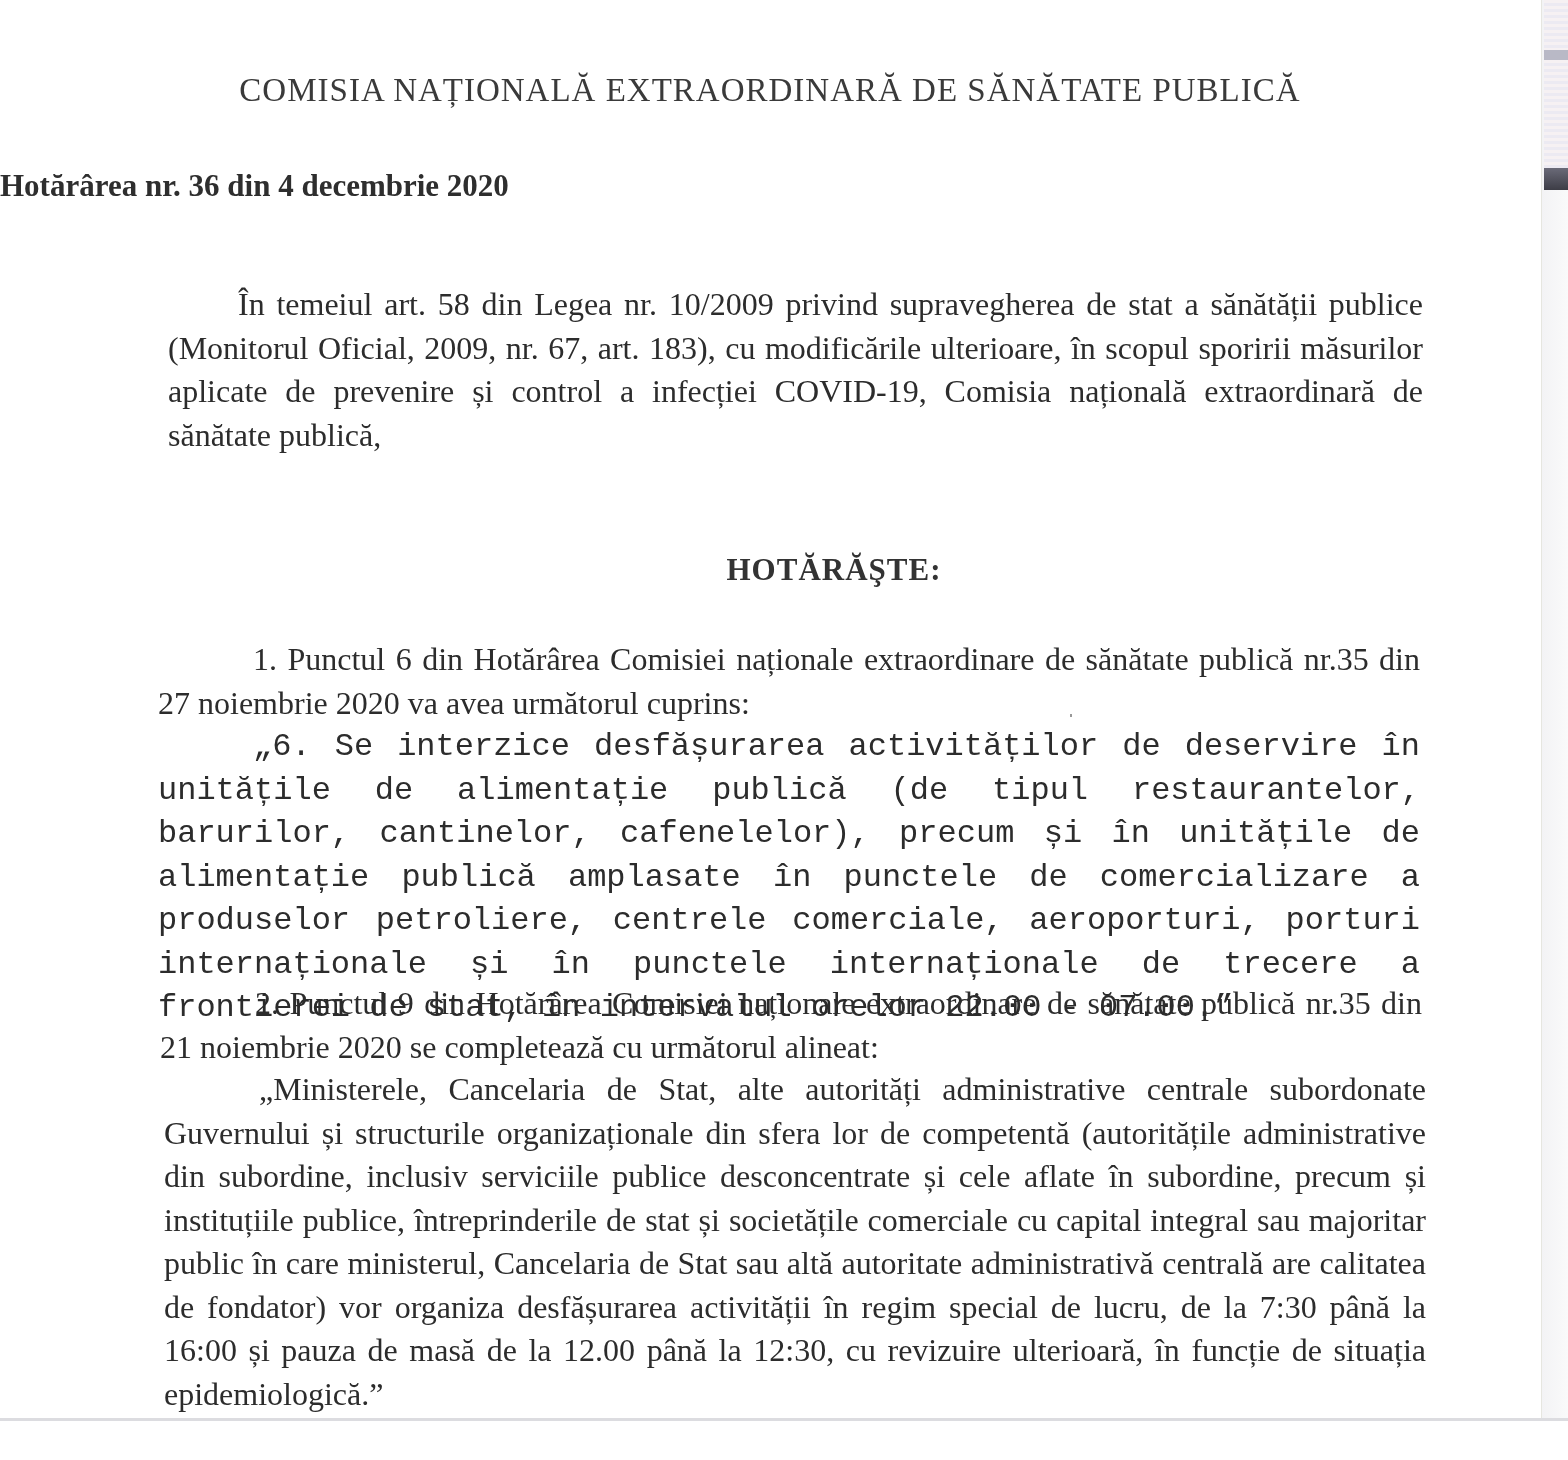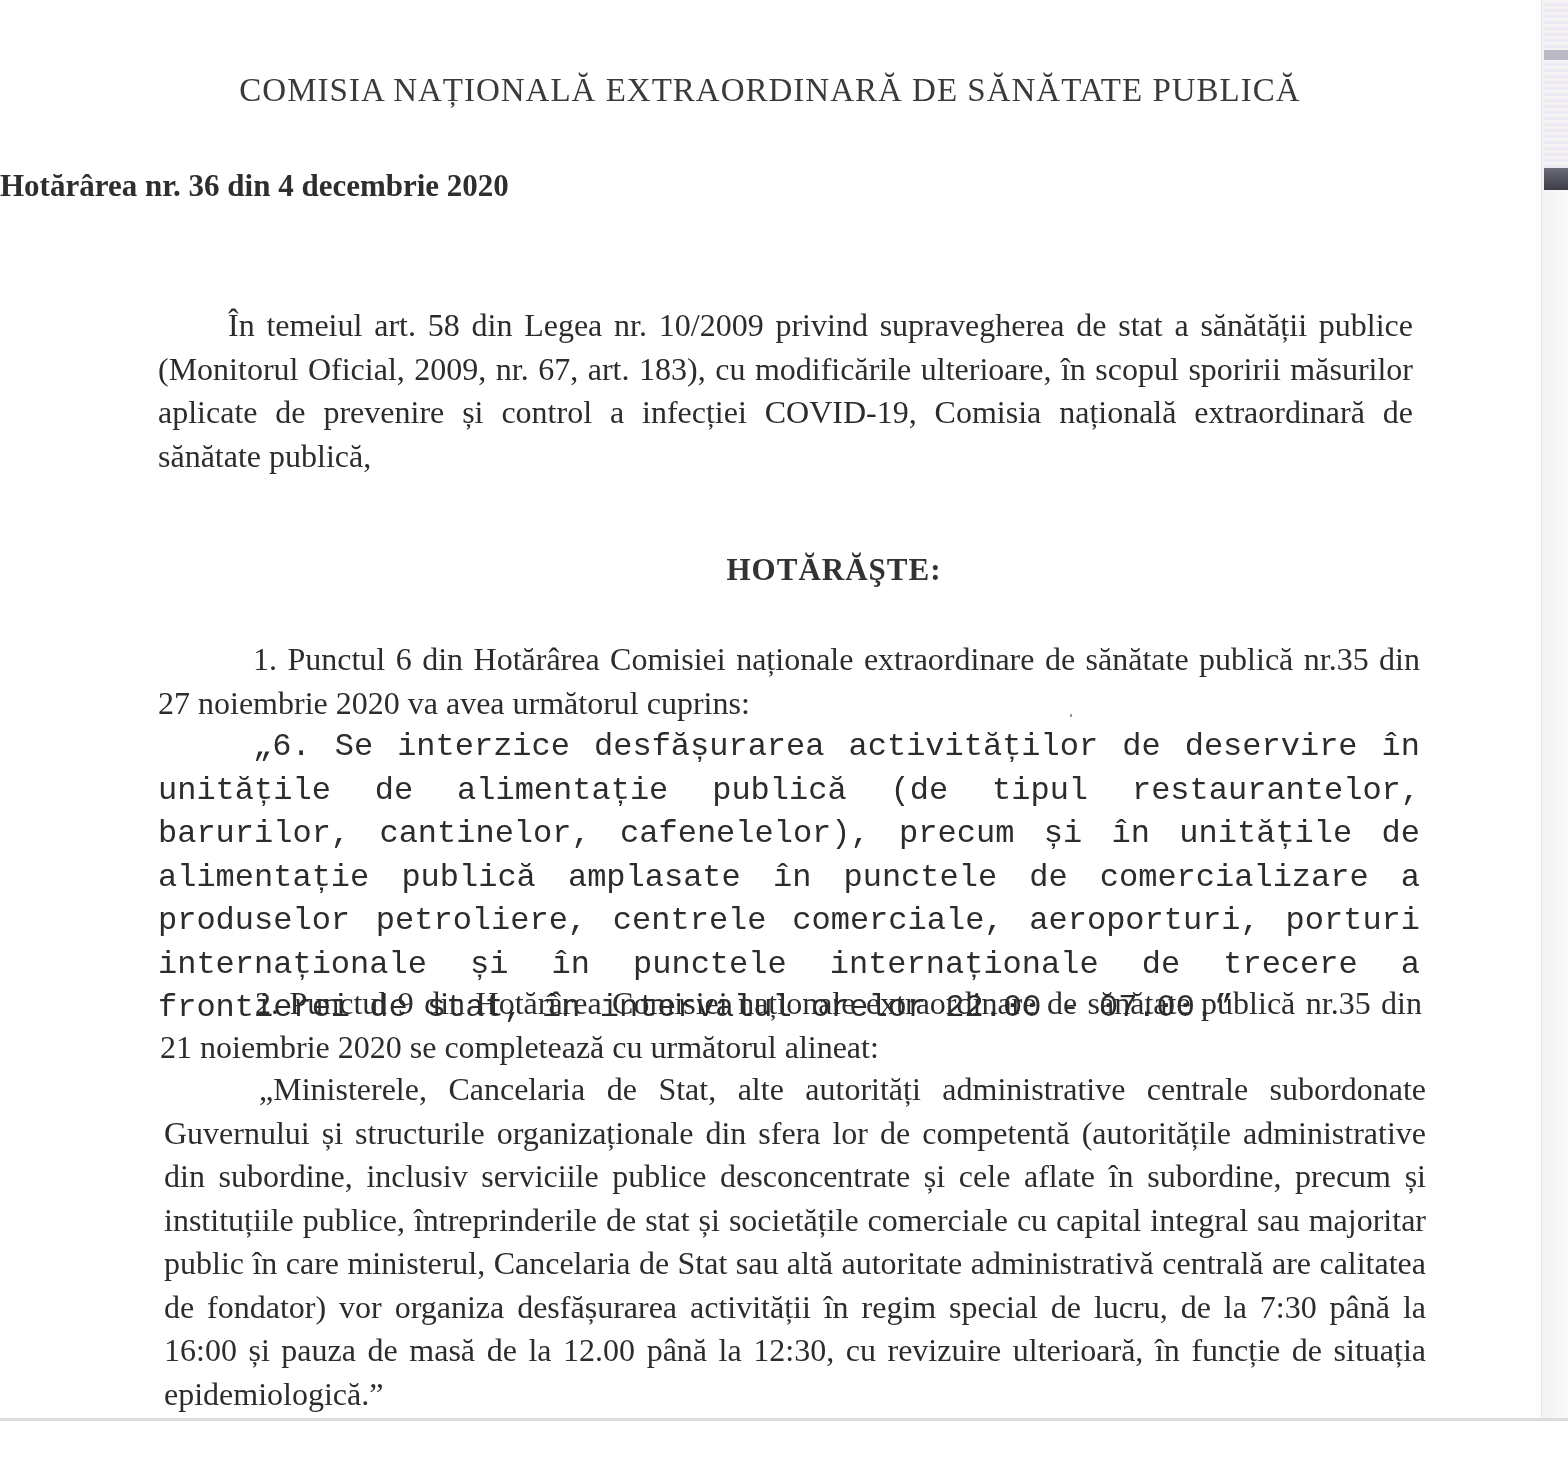--- a/index.html
+++ b/index.html
@@ -79,21 +79,21 @@
     .para {
       position: absolute;
       left: 158px;
       width: 1262px;
       font-size: 32px;
       line-height: 43.5px;
       text-align: justify;
       text-indent: 70px;
       color: #2c2c2c;
     }
-    .p-intro { top: 304px; width: 1255px; }
+    .p-intro { top: 283px; width: 1255px; margin-left: 10px; }
     .heading {
       position: absolute;
       left: 0;
       width: 1668px;
       top: 552px;
       text-align: center;
       font-size: 31px;
       font-weight: bold;
       letter-spacing: 1px;
       color: #333;

